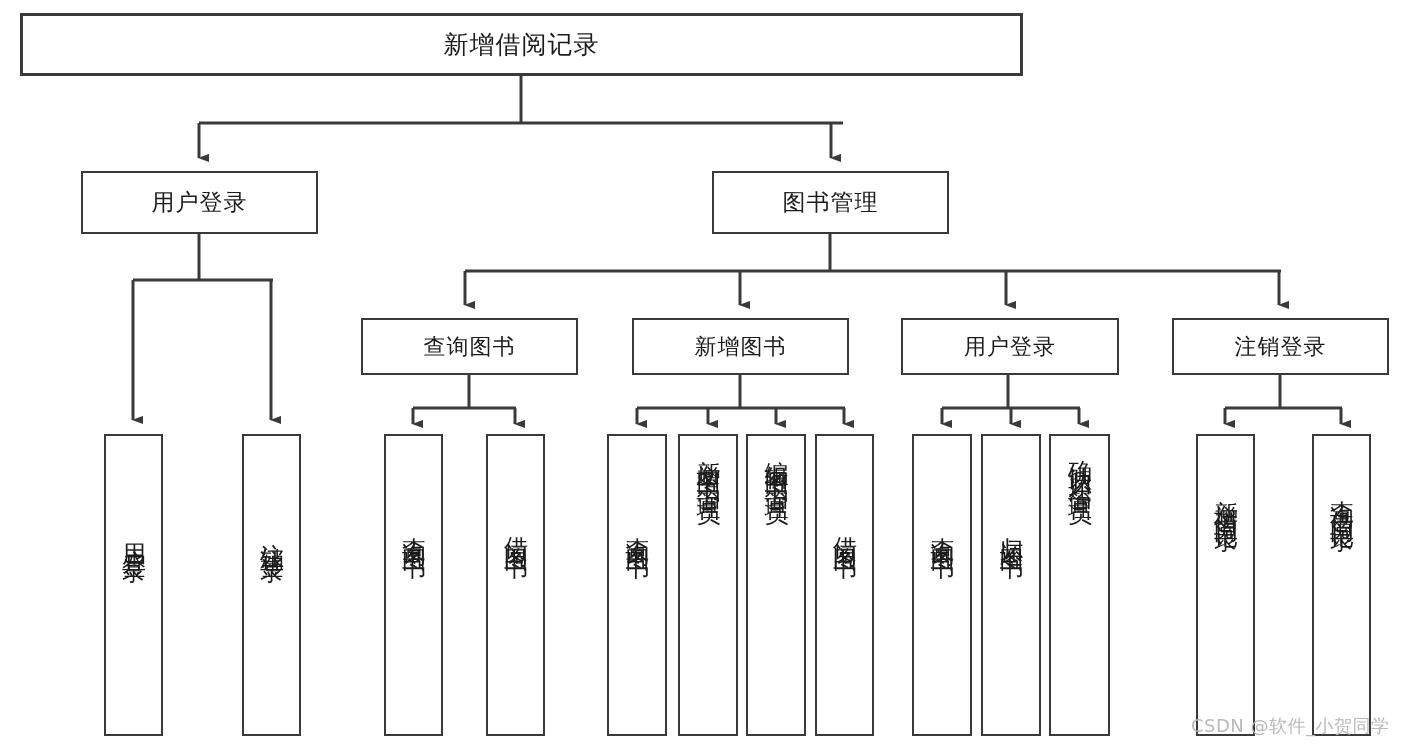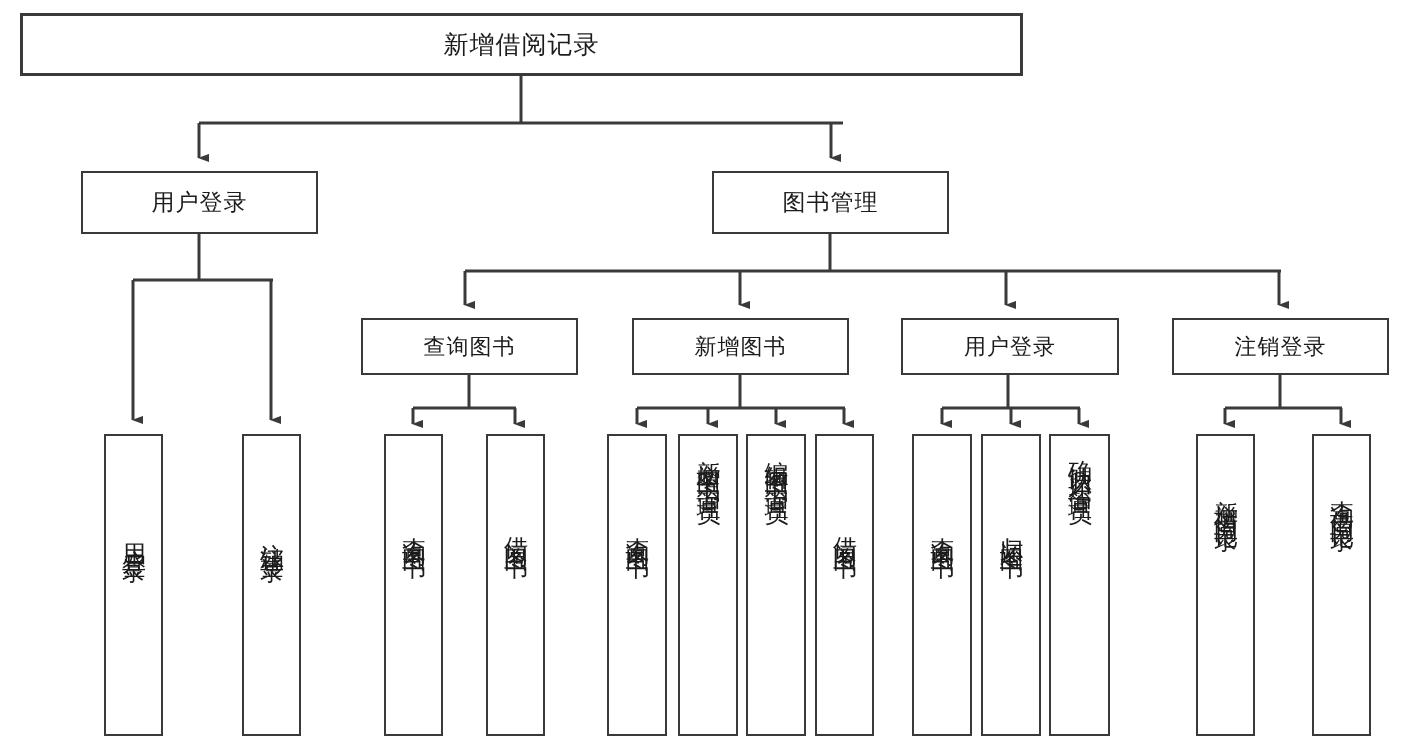--- a/index.html
+++ b/index.html
@@ -192,14 +192,15 @@
     <span class="node-label">确认归还（管理员）</span>
   </div>
 
   <div class="node leaf" style="left:1196px; top:434px; width:59px; height:302px; padding-top:45px;">
     <span class="node-label">新增借阅记录</span>
   </div>
   <div class="node leaf" style="left:1312px; top:434px; width:59px; height:302px; padding-top:45px;">
     <span class="node-label">查询借阅记录</span>
   </div>
 
+  <div id="watermark">CSDN @软件_小贺同学</div>
 
 </div>
 
 </body></html>

